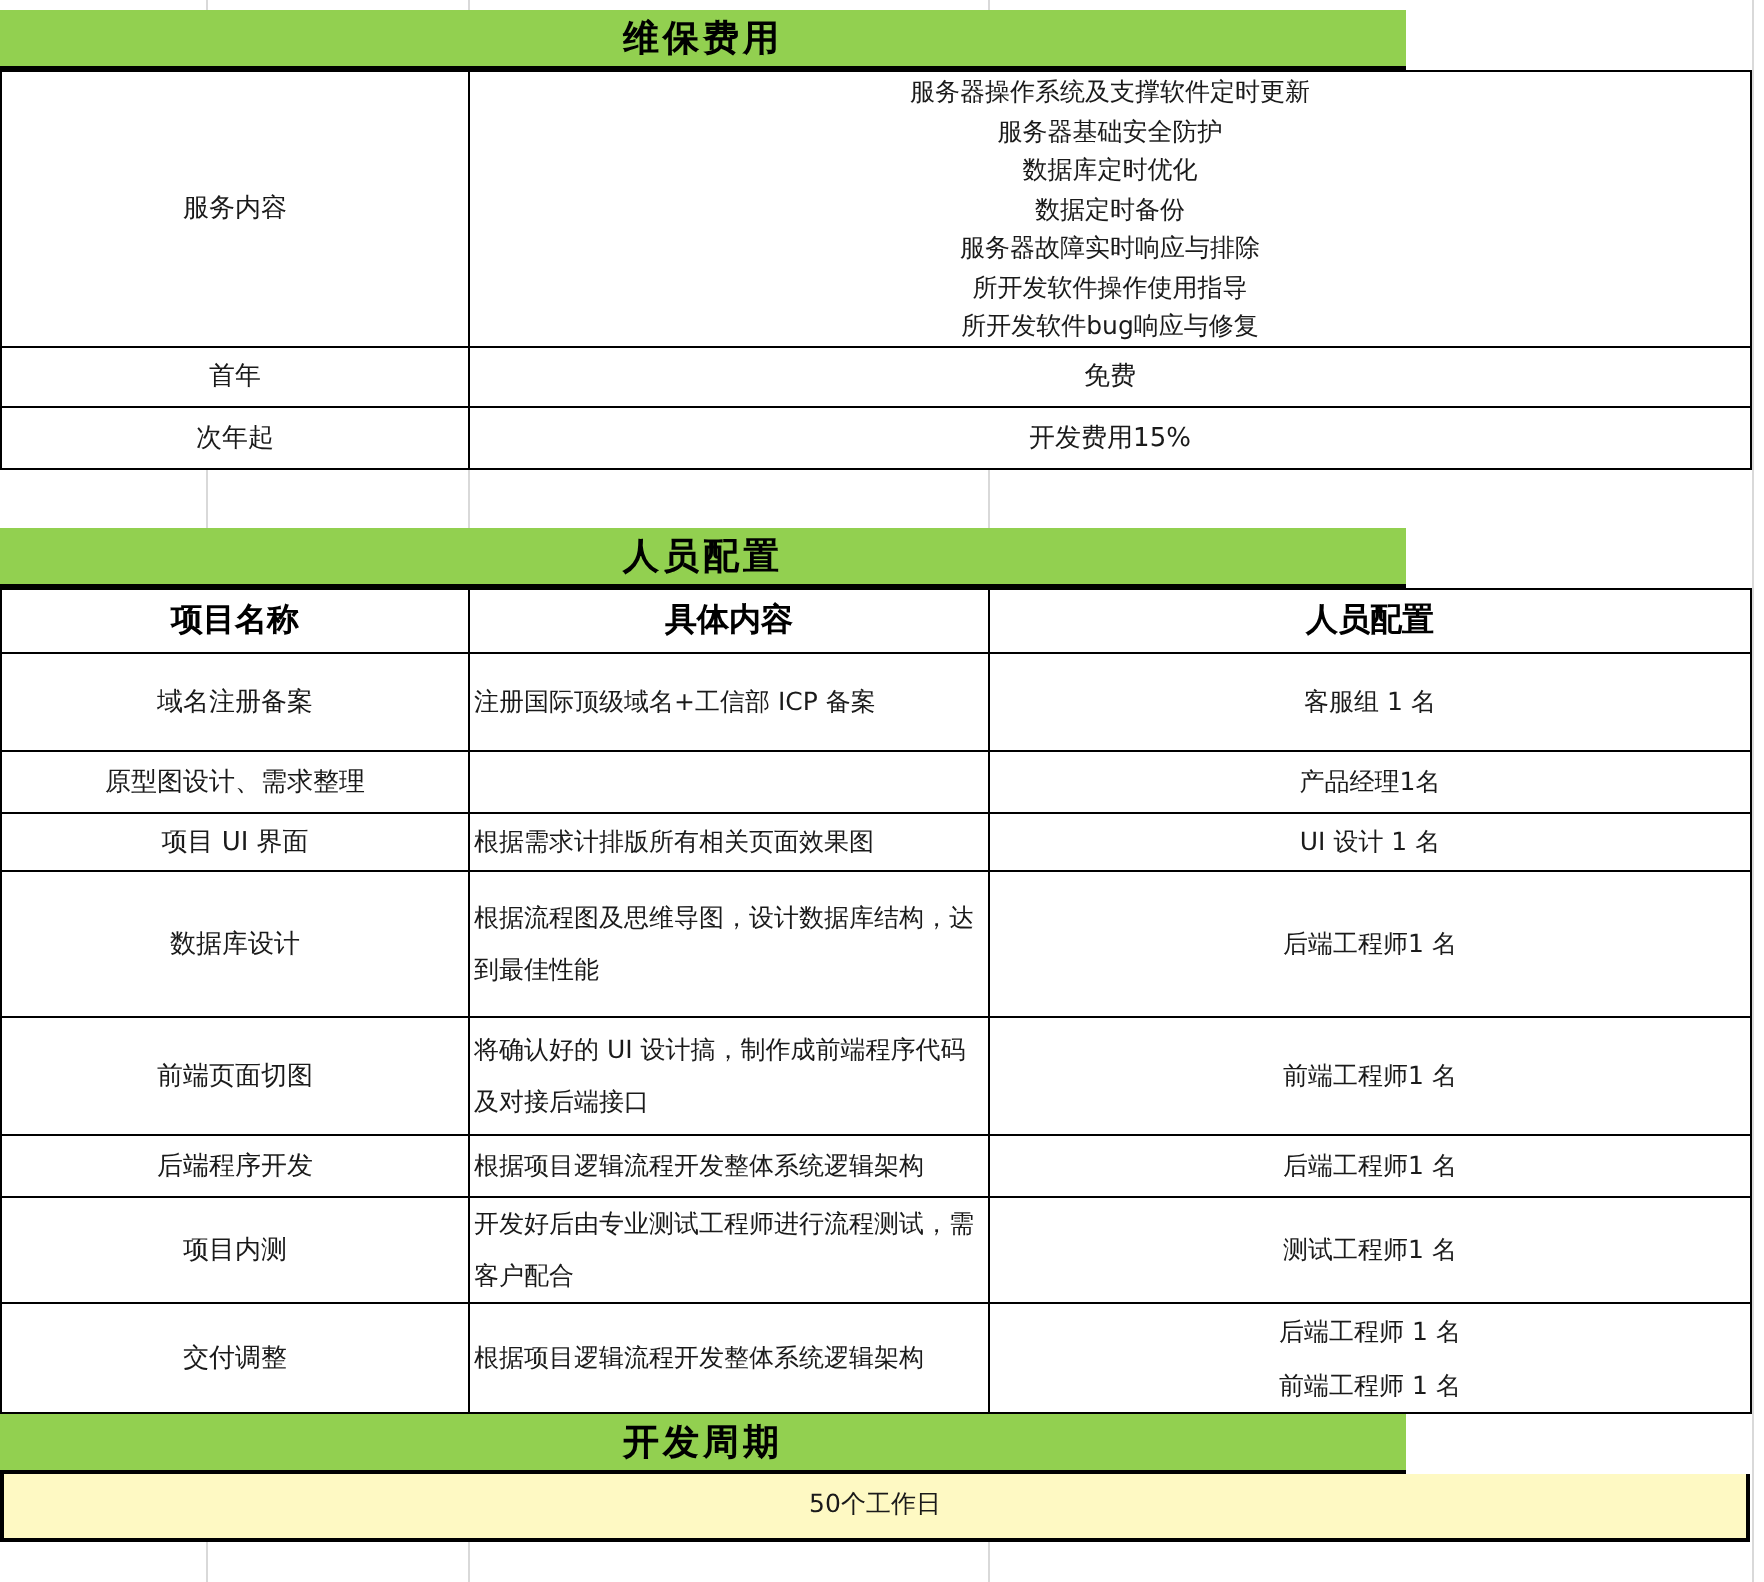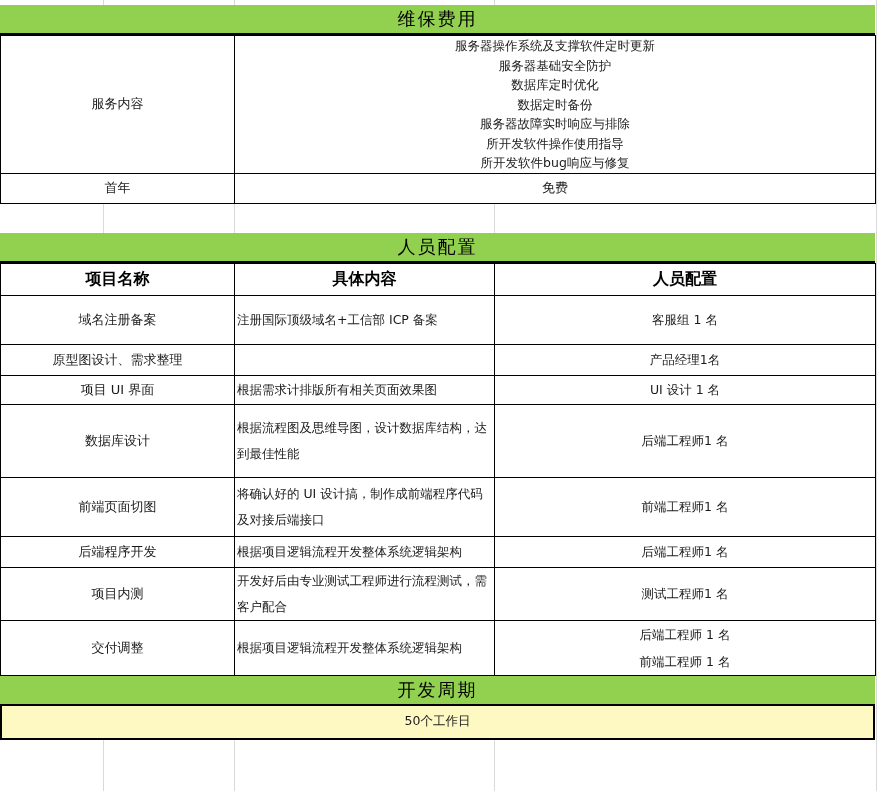--- a/index.html
+++ b/index.html
@@ -18,26 +18,26 @@
   .vline.c3 { left:494px; }
   .vline.c4 { left:876px; }
 
   .flow { position:relative; z-index:1; }
   .gap { height:29px; }
   .gap.top { height:5px; }
   .gap.bottom { height:12px; }
 
   .band {
     box-sizing:border-box;
-    width:875px; height:30px;
+    width:703px; height:30px;
     background:#92d050;
     border-bottom:2px solid #000;
     display:flex; align-items:center; justify-content:center;
     font-family:"DejaVu Serif","Liberation Serif",serif;
-    font-weight:normal; font-size:18px; color:#000;
+    font-weight:bold; font-size:18px; color:#000;
     letter-spacing:2px;
   }
 
   table {
     border-collapse:collapse;
     table-layout:fixed;
     width:875px;
     background:#ffffff;
   }
   td, th { border:1.5px solid #000; padding:0; overflow:hidden; }
@@ -110,20 +110,24 @@
             <div>服务器故障实时响应与排除</div>
             <div>所开发软件操作使用指导</div>
             <div>所开发软件bug响应与修复</div>
           </div>
         </td>
       </tr>
       <tr style="height:30px">
         <td class="label-cell">首年</td>
         <td class="value-cell">免费</td>
       </tr>
+      <tr style="height:31px">
+        <td class="label-cell">次年起</td>
+        <td class="value-cell">开发费用15%</td>
+      </tr>
     </tbody>
       </table>
 
     <div class="gap"></div>
 
     <div class="band">
       <span>人员配置</span>
     </div>
 
     <table>

